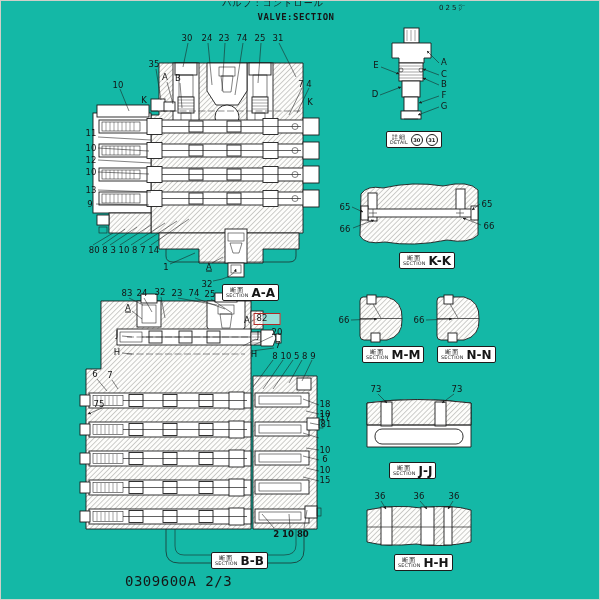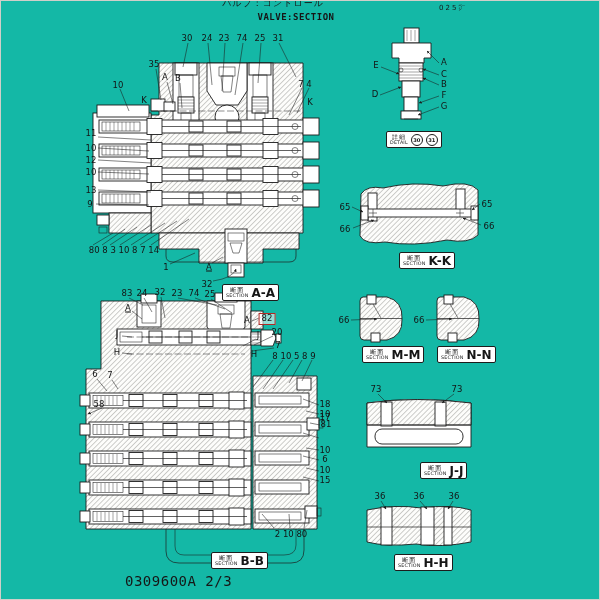--- a/index.html
+++ b/index.html
@@ -14,21 +14,21 @@
   #hdr-en{top:11px;left:295px;transform:translateX(-50%);
     font-family:"DejaVu Sans Mono",monospace;font-weight:bold;font-size:9px;letter-spacing:0.5px;}
   #page-ref{top:3px;left:438px;font-size:7px;letter-spacing:2px;}
   #doc-num{top:572px;left:124px;font-family:"DejaVu Sans Mono",monospace;font-size:14px;letter-spacing:0.5px;}
   #art{position:absolute;inset:0;}
   #callout-layer,#section-layer{position:absolute;inset:0;pointer-events:none;}
   .callout{
     position:absolute;transform:translate(-50%,-50%);
     font-size:8.5px;line-height:9px;white-space:nowrap;color:#141414;
   }
-  .callout.boxed{border:1.6px solid #b02a25;padding:0 2px 1px 2px;background:rgba(255,255,255,.55);}
+  .callout.boxed{border:1.6px solid #b02a25;padding:0 12px 1px 2px;background:rgba(255,255,255,.55);}
   .callout.ul{text-decoration:underline;}
   .secbox{
     position:absolute;display:flex;align-items:center;gap:3px;
     border:1.2px solid #1c1c1c;border-radius:2px;background:#fff;
     padding:1px 3px;height:13px;box-sizing:content-box;
   }
   .secbox .col{display:flex;flex-direction:column;align-items:center;line-height:1;}
   .secbox .jp{font-size:6px;line-height:6px;letter-spacing:1px;white-space:nowrap;}
   .secbox .en{font-size:4.8px;line-height:5px;letter-spacing:0.2px;}
   .secbox .ref{font-size:12px;font-weight:bold;white-space:nowrap;}
@@ -311,37 +311,37 @@
       <div class="callout" style="left: 141px; top: 292px;">24</div>
       <div class="callout" style="left: 159px; top: 291px;">32</div>
       <div class="callout" style="left: 176px; top: 292px;">23</div>
       <div class="callout" style="left: 193px; top: 292px;">74</div>
       <div class="callout" style="left: 209px; top: 293px;">25</div>
       <div class="callout ul" style="left: 127px; top: 307px;">A</div>
       <div class="callout" style="left: 116px; top: 333px;">J</div>
       <div class="callout" style="left: 116px; top: 351px;">H</div>
       <div class="callout" style="left: 94px; top: 373px;">6</div>
       <div class="callout" style="left: 109px; top: 374px;">7</div>
-      <div class="callout" style="left: 98px; top: 403px;">58</div>
+      <div class="callout" style="left: 98px; top: 403px;">75</div>
       <div class="callout" style="left: 246px; top: 319px;">A</div>
       <div class="callout boxed" style="left: 266px; top: 318px;">82</div>
       <div class="callout" style="left: 257px; top: 334px;">J</div>
       <div class="callout" style="left: 276px; top: 331px;">20</div>
       <div class="callout" style="left: 277px; top: 344px;">7</div>
       <div class="callout" style="left: 253px; top: 353px;">H</div>
       <div class="callout" style="left: 293px; top: 355px;">8 10 5 8 9</div>
       <div class="callout" style="left: 324px; top: 403px;">18</div>
       <div class="callout" style="left: 324px; top: 413px;">10</div>
       <div class="callout" style="left: 325px; top: 423px;">81</div>
       <div class="callout" style="left: 324px; top: 416px; text-align: center;">17</div>
       <div class="callout" style="left: 324px; top: 449px;">10</div>
       <div class="callout" style="left: 324px; top: 458px;">6</div>
       <div class="callout" style="left: 324px; top: 469px;">10</div>
       <div class="callout" style="left: 324px; top: 479px;">15</div>
-      <div class="callout" style="left: 290px; top: 533px;">2 10 80</div>
+      <div class="callout" style="left: 290px; top: 533px; font-weight: bold;">2 10 80</div>
       <div class="callout" style="left: 375px; top: 64px;">E</div>
       <div class="callout" style="left: 374px; top: 93px;">D</div>
       <div class="callout" style="left: 443px; top: 61px;">A</div>
       <div class="callout" style="left: 443px; top: 73px;">C</div>
       <div class="callout" style="left: 443px; top: 83px;">B</div>
       <div class="callout" style="left: 443px; top: 94px;">F</div>
       <div class="callout" style="left: 443px; top: 105px;">G</div>
       <div class="callout" style="left: 344px; top: 206px;">65</div>
       <div class="callout" style="left: 486px; top: 203px;">65</div>
       <div class="callout" style="left: 344px; top: 228px;">66</div>
@@ -383,21 +383,21 @@
         </span>
         <span class="ref">M-M</span>
       </div>
       <div class="secbox" style="left: 436px; top: 345px;">
         <span class="col">
           <span class="jp">断面</span>
           <span class="en">SECTION</span>
         </span>
         <span class="ref">N-N</span>
       </div>
-      <div class="secbox" style="left: 419px; top: 461px; align-items: center;">
+      <div class="secbox" style="left: 388px; top: 461px; align-items: center;">
         <span class="col">
           <span class="jp">断面</span>
           <span class="en">SECTION</span>
         </span>
         <span class="ref">J-J</span>
       </div>
       <div class="secbox" style="left: 393px; top: 553px;">
         <span class="col">
           <span class="jp">断面</span>
           <span class="en">SECTION</span>

